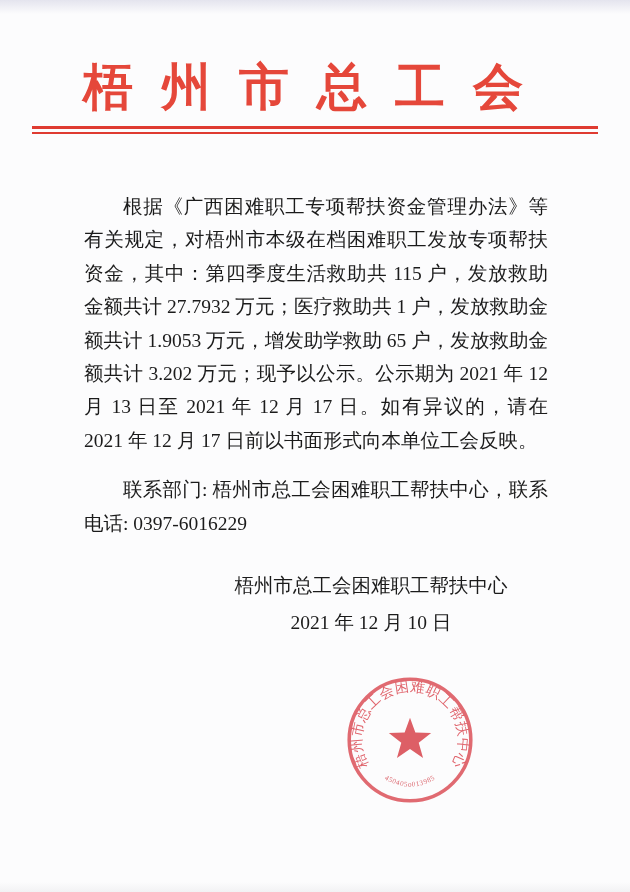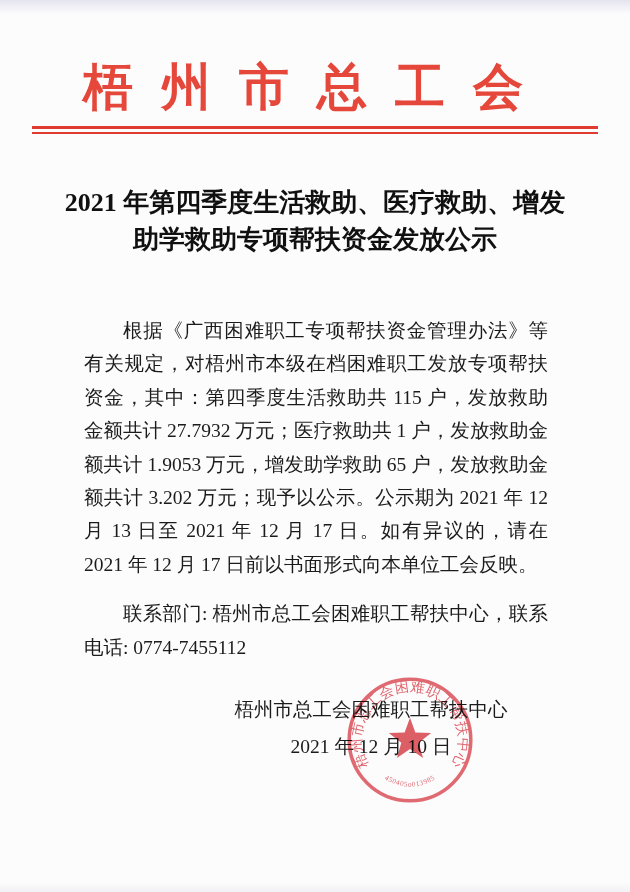--- a/index.html
+++ b/index.html
@@ -98,28 +98,24 @@
 <div class="page">
 
   <div class="letterhead">
     <h1 class="org-title">梧州市总工会</h1>
     <div class="red-rule">
       <div class="rule-top"></div>
       <div class="rule-bottom"></div>
     </div>
   </div>
 
-  <h2 class="doc-title">
-    <span>2021 年第四季度生活救助、医疗救助、增发</span><br>
-    <span>助学救助专项帮扶资金发放公示</span>
-  </h2>
 
   <div class="doc-body">
     <p>根据《广西困难职工专项帮扶资金管理办法》等有关规定，对梧州市本级在档困难职工发放专项帮扶资金，其中：第四季度生活救助共 115 户，发放救助金额共计 27.7932 万元；医疗救助共 1 户，发放救助金额共计 1.9053 万元，增发助学救助 65 户，发放救助金额共计 3.202 万元；现予以公示。公示期为 2021 年 12 月 13 日至 2021 年 12 月 17 日。如有异议的，请在 2021 年 12 月 17 日前以书面形式向本单位工会反映。</p>
-    <p>联系部门: 梧州市总工会困难职工帮扶中心，联系电话: 0774-7455112</p>
+    <p>联系部门: 梧州市总工会困难职工帮扶中心，联系电话: 0397-6016229</p>
   </div>
 
   <div class="signature">
     <div>梧州市总工会困难职工帮扶中心</div>
     <div>2021 年 12 月 10 日</div>
   </div>
 
   <svg class="seal" viewBox="0 0 150 150">
     <defs>
       <path id="seal-ring-path" d="M 31.5 95.3 A 48 48 0 1 1 118.5 95.3" fill="none"></path>

